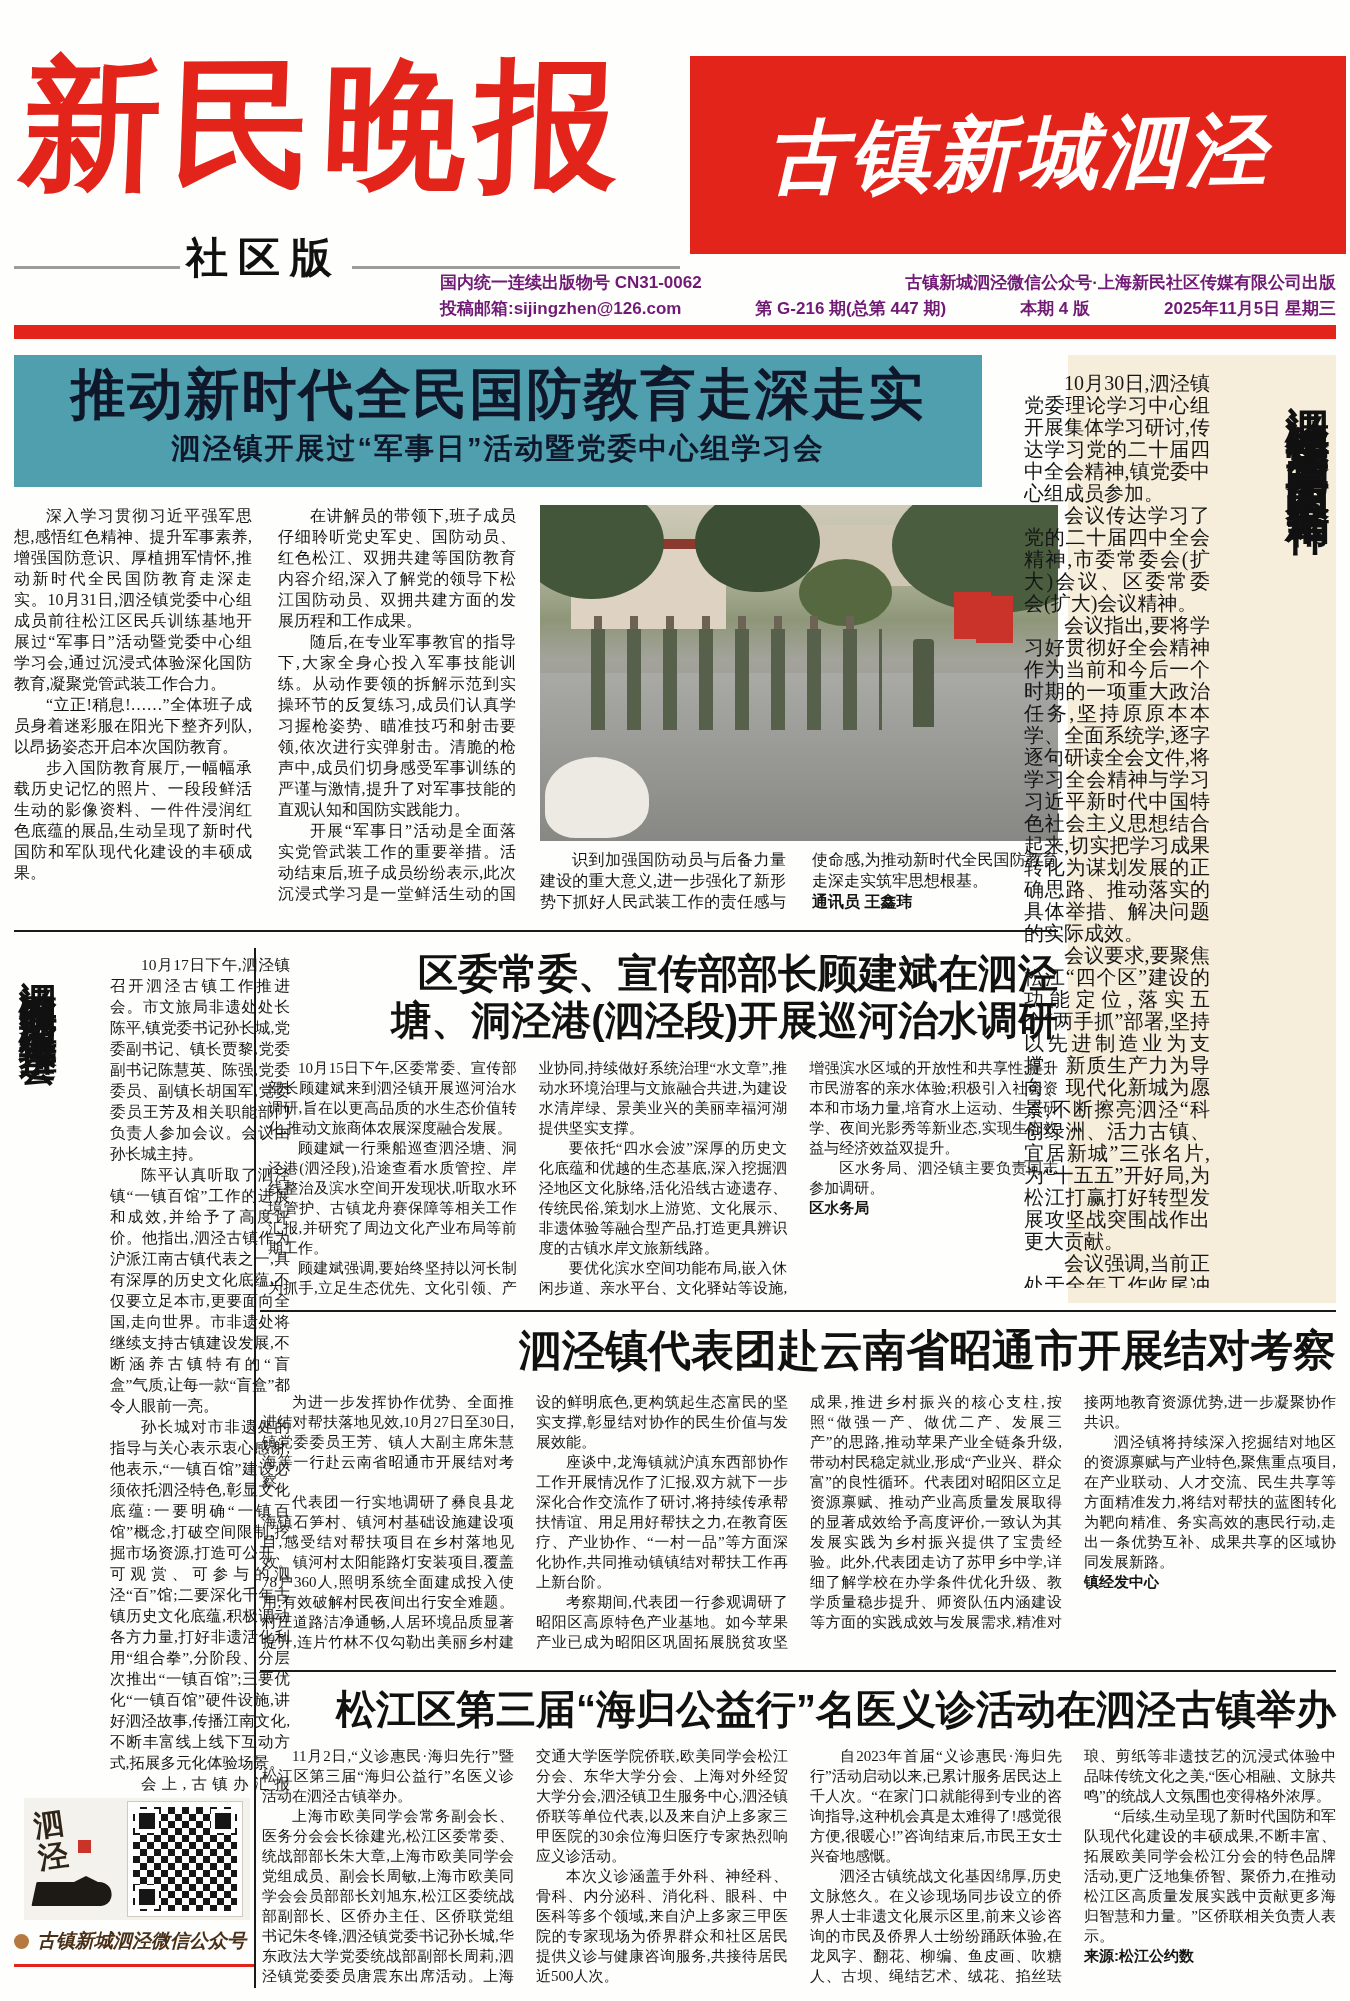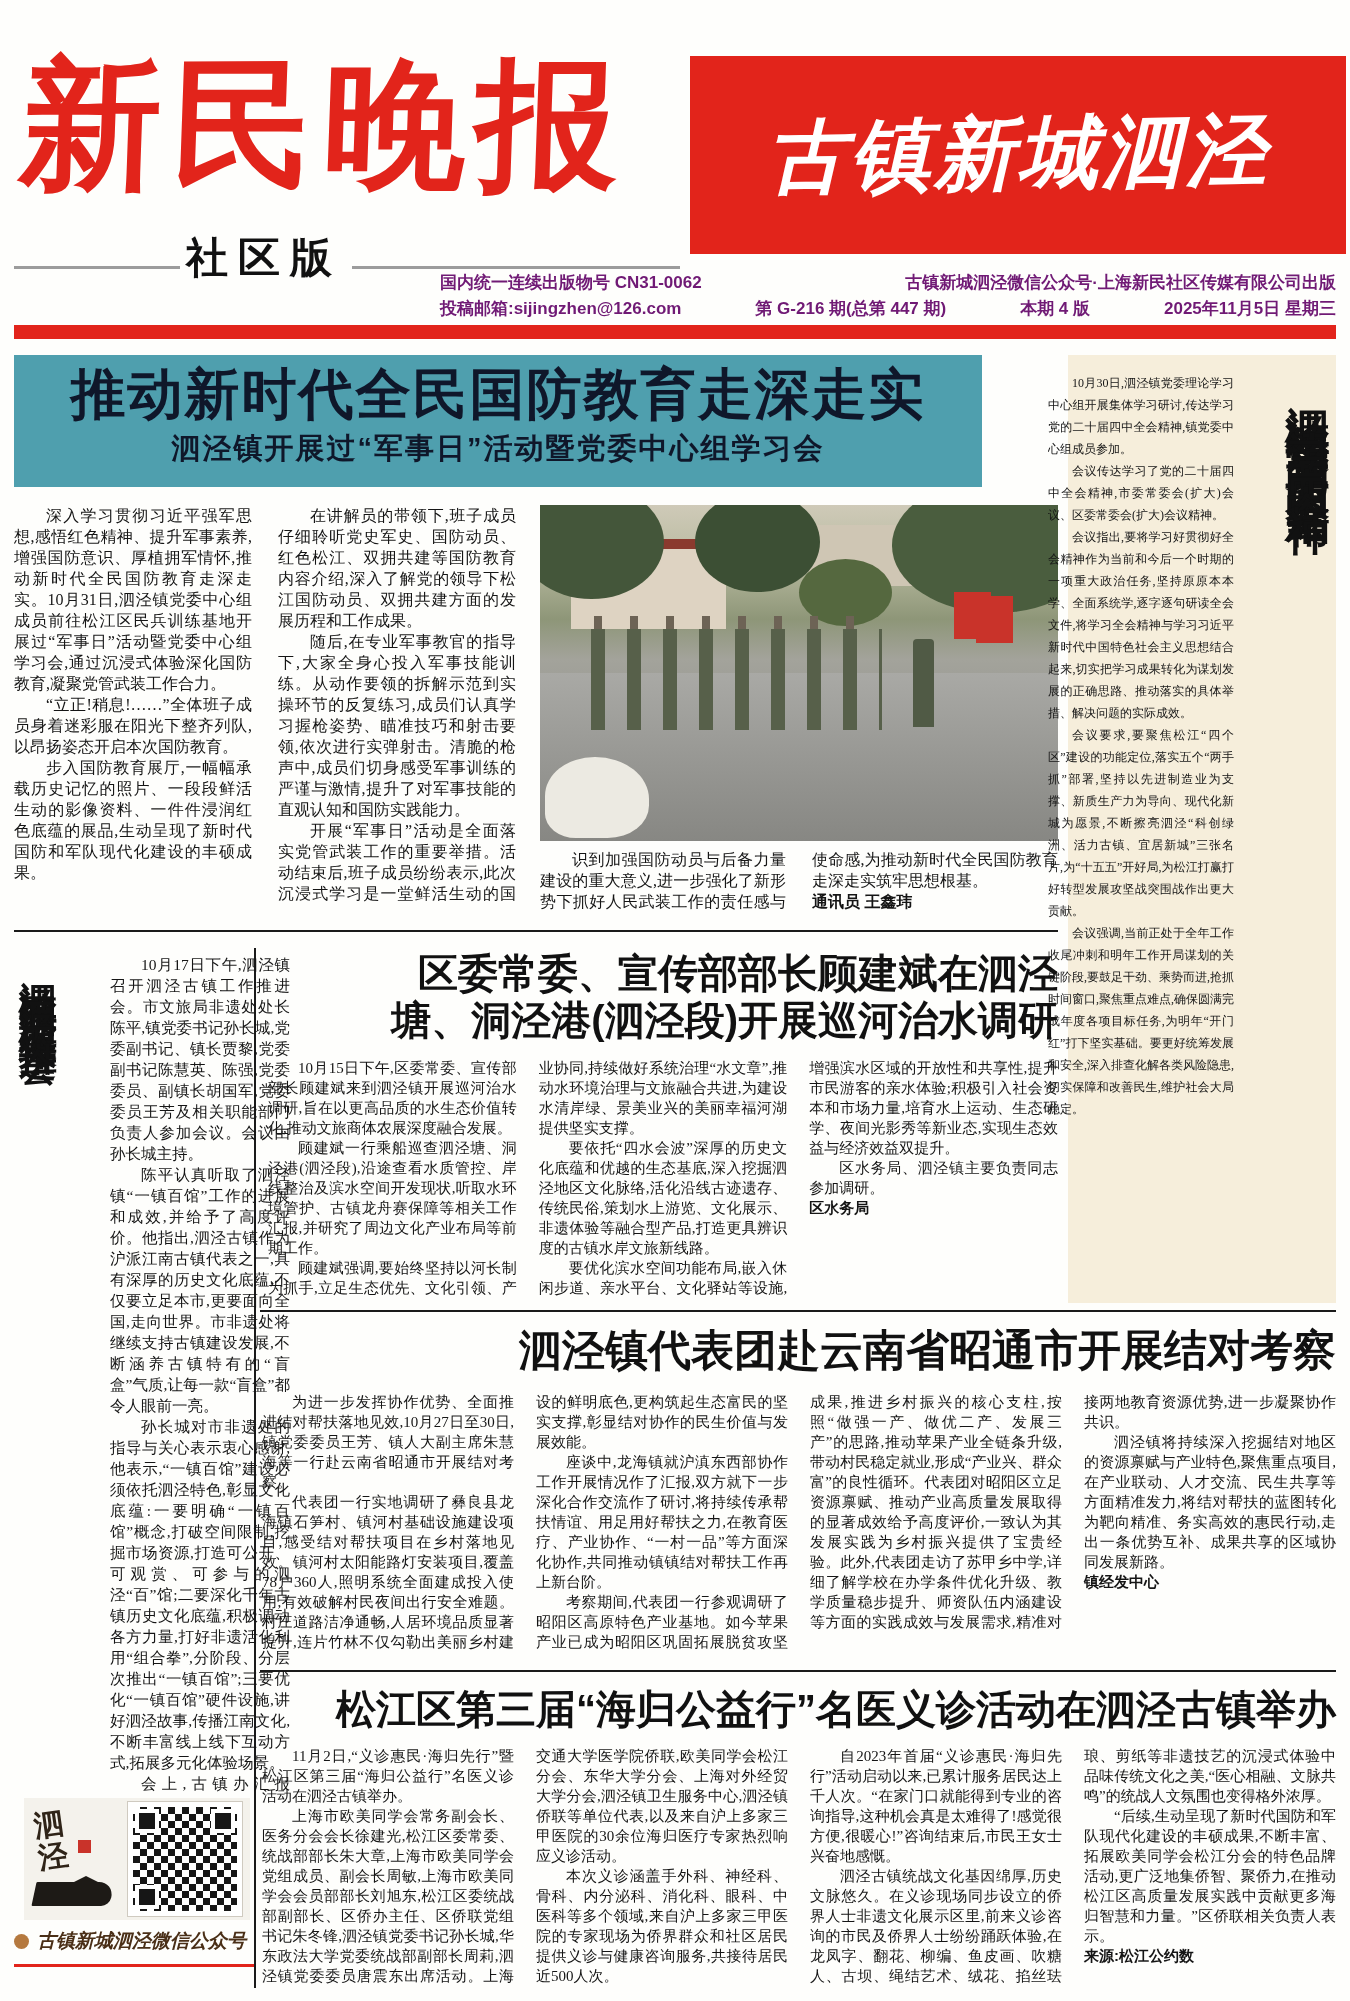--- a/index.html
+++ b/index.html
@@ -52,21 +52,21 @@
   .ph-road{left:0;bottom:0;width:100%;height:50%;background:linear-gradient(180deg,#a9a9a5,#878783);}
   .ph-squad{left:8%;top:37%;width:58%;height:30%;
             background:repeating-linear-gradient(90deg,transparent 0 10px,#57604a 10px 24px,transparent 24px 36px);}
   .ph-heads{left:8%;top:33%;width:58%;height:7%;
             background:repeating-linear-gradient(90deg,transparent 0 13px,#6d6355 13px 21px,transparent 21px 36px);}
   .ph-officer{left:72%;top:40%;width:4%;height:26%;background:#505a45;border-radius:4px 4px 0 0;}
   .ph-stone{left:1%;bottom:1%;width:20%;height:24%;background:#eceae2;border-radius:48% 52% 40% 30%;}
 
   
   .cream{left:1068px;top:355px;width:268px;height:948px;background:#f6eedb;}
-  .sb-body{left:1048px;top:372px;width:186px;height:916px;font-size:12px;line-height:22px;overflow:hidden;}
+  .sb-body{left:1024px;top:372px;width:186px;height:916px;font-size:20px;line-height:22px;overflow:hidden;}
   .sb-title{left:1278px;top:372px;height:916px;writing-mode:vertical-rl;text-orientation:upright;
             font-size:44px;font-weight:900;letter-spacing:6px;color:#111;
             font-family:"Liberation Serif","DejaVu Serif",serif;}
 
   
   .hr{background:#1a1a1a;height:2px;}
   .hr1{left:14px;top:930px;width:1044px;}
   .hr2{left:260px;top:1310px;width:1076px;}
   .hr3{left:260px;top:1670px;width:1076px;}
   .vline{left:254px;top:948px;width:2px;height:1040px;background:#1a1a1a;}

